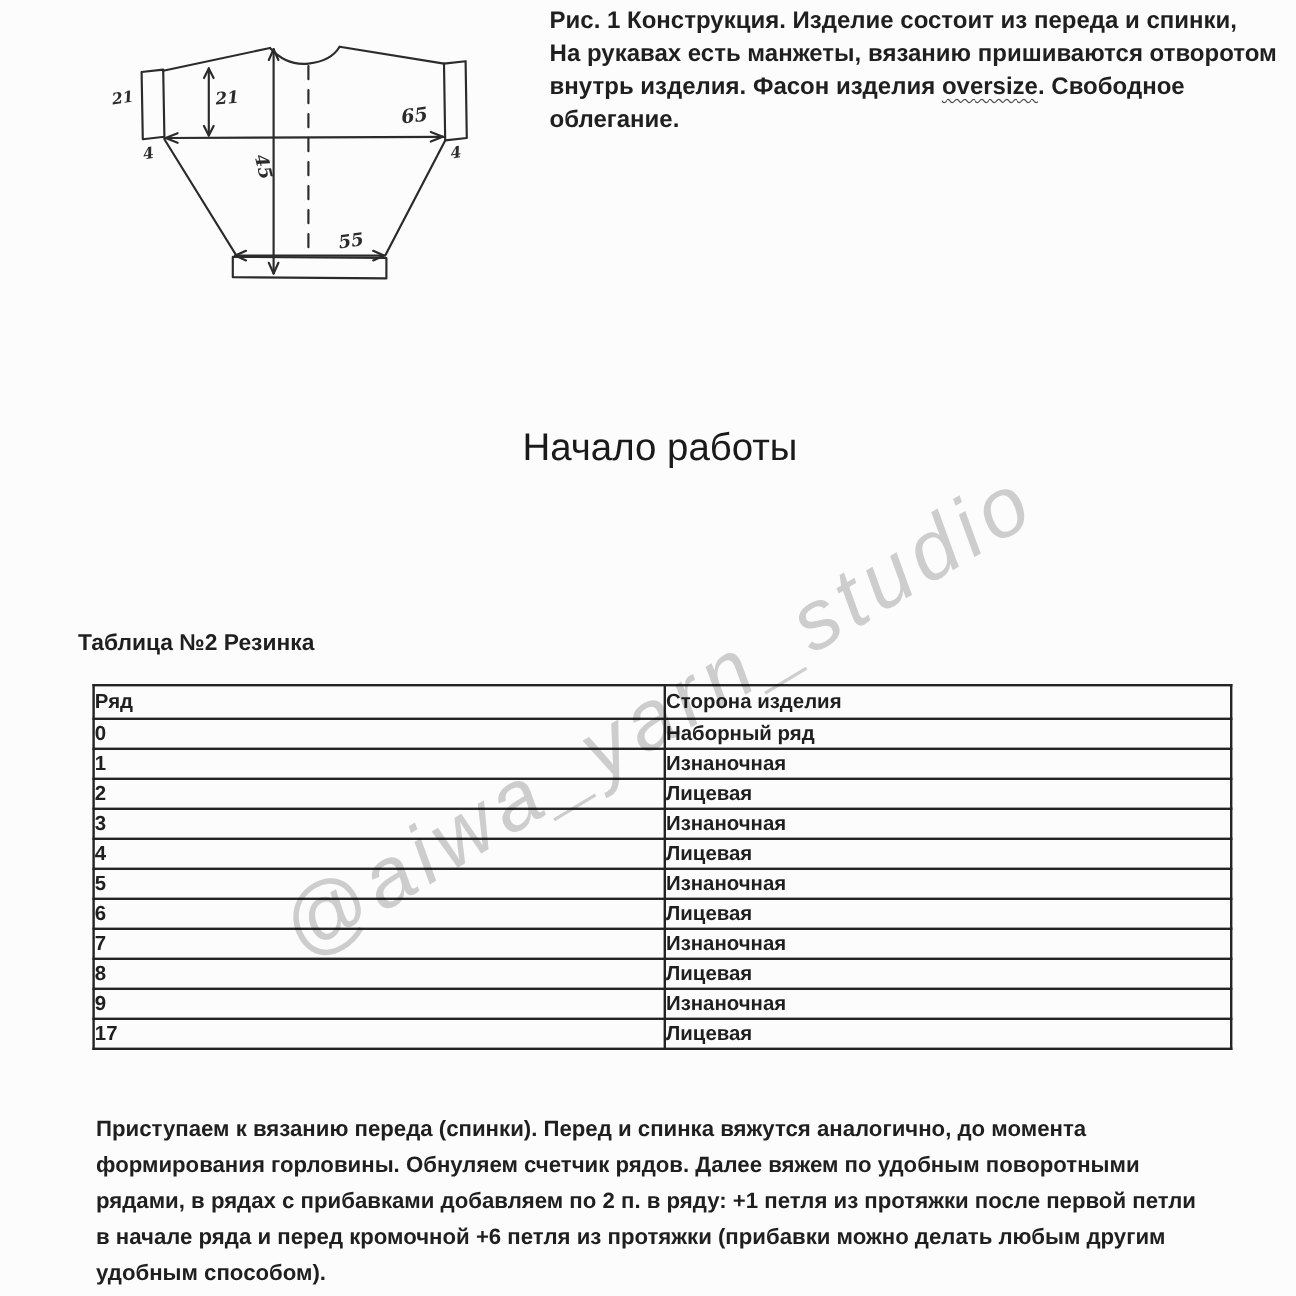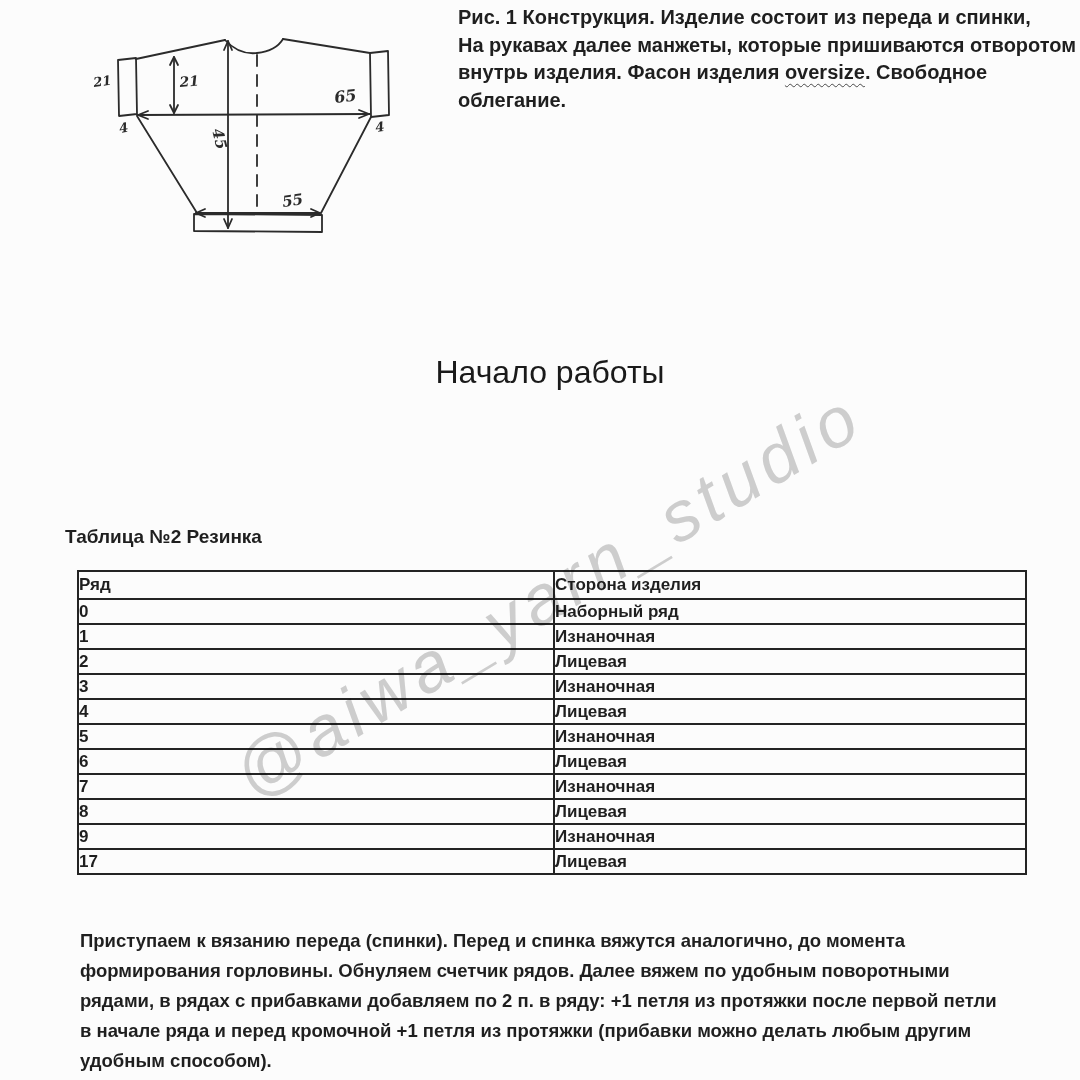--- a/index.html
+++ b/index.html
@@ -89,21 +89,21 @@
     <text x="90" y="62" font-size="14" transform="rotate(-5 90 62)">21</text>
     <text x="30" y="108" font-size="13" transform="rotate(-10 30 108)">4</text>
     <text x="286" y="107" font-size="13" transform="rotate(-8 286 107)">4</text>
     <text x="245" y="78" font-size="16" transform="rotate(-7 245 78)">65</text>
     <text x="122" y="105" font-size="15" transform="rotate(76 122 105)">45</text>
     <text x="193" y="182" font-size="15" transform="rotate(-8 193 182)">55</text>
   </svg>
 
   <div class="fig-caption">
     <div class="ln">Рис. 1 Конструкция. Изделие состоит из переда и спинки,</div>
-    <div class="ln">На рукавах далее манжеты, которые пришиваются отворотом</div>
+    <div class="ln">На рукавах есть манжеты, вязанию пришиваются отворотом</div>
     <div class="ln"><span>внутрь изделия. Фасон изделия </span><span class="wavy">oversize</span><span>. Свободное</span></div>
     <div class="ln">облегание.</div>
   </div>
 
   <div class="heading">Начало работы</div>
 
 
   <div class="table-caption">Таблица №2 Резинка</div>
 
   <table class="rib-table">
@@ -158,19 +158,19 @@
         <td>17</td>
         <td>Лицевая</td>
         </tr>
     </tbody>
   </table>
 
   <div class="outro">
     <div class="ln">Приступаем к вязанию переда (спинки). Перед и спинка вяжутся аналогично, до момента</div>
     <div class="ln">формирования горловины. Обнуляем счетчик рядов. Далее вяжем по удобным поворотными</div>
     <div class="ln">рядами, в рядах с прибавками добавляем по 2 п. в ряду: +1 петля из протяжки после первой петли</div>
-    <div class="ln">в начале ряда и перед кромочной +1 петля из протяжки (прибавки можно делать любым другим</div>
+    <div class="ln">в начале ряда и перед кромочной +6 петля из протяжки (прибавки можно делать любым другим</div>
     <div class="ln">удобным способом).</div>
   </div>
 
   <div class="watermark">@aiwa_yarn_studio</div>
 
 </div>
 
 </body></html>

